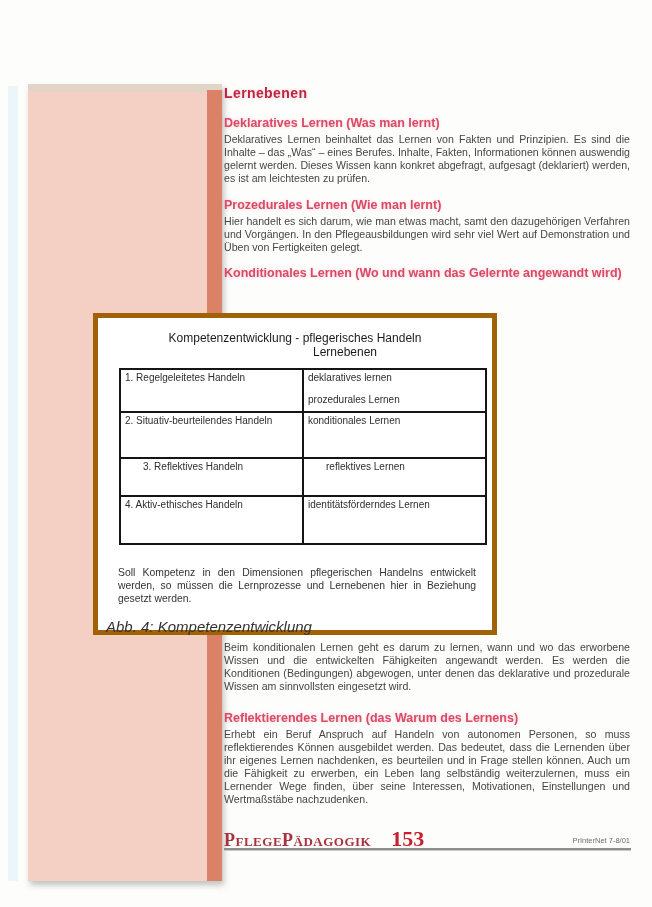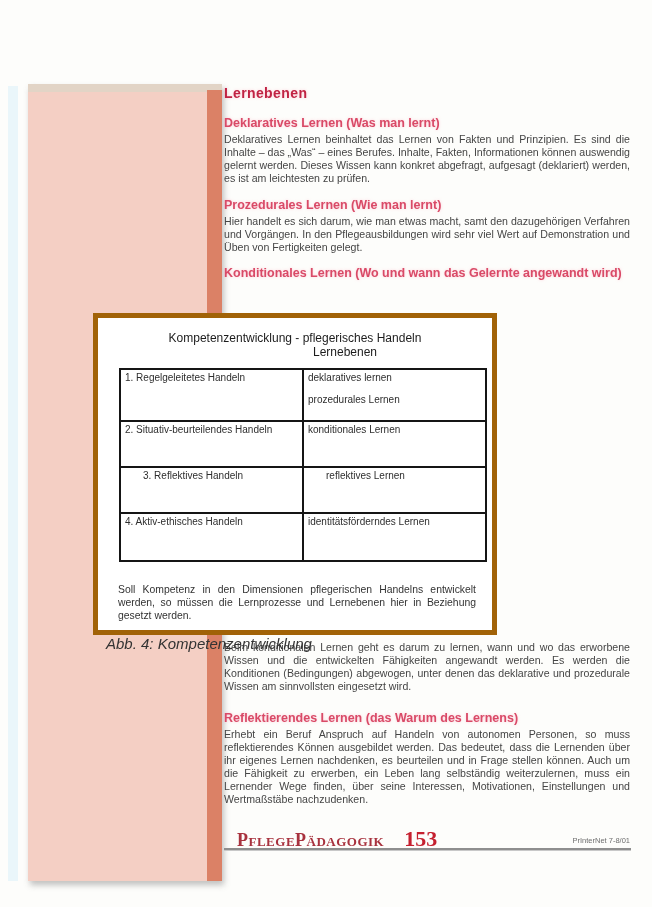--- a/index.html
+++ b/index.html
@@ -123,23 +123,23 @@
     table-layout: fixed;
   }
   .levels-table td {
     border: 2px solid #151515;
     vertical-align: top;
     padding: 2px 4px;
     font-size: 10px;
     line-height: 12px;
     color: #2e2e2e;
   }
-  .row-1 td { height: 52px; }
+  .row-1 td { height: 43px; }
   .row-2 td { height: 46px; }
-  .row-3 td { height: 46px; padding-left: 22px; }
+  .row-3 td { height: 38px; padding-left: 22px; }
   .row-4 td { height: 48px; margin-left: 15px; }
   .cell-gap { margin-top: 10px; }
 
   .figure-note {
     margin: 21px 16px 0 20px;
     font-size: 10.4px;
     line-height: 13px;
     text-align: justify;
     color: #333333;
   }
@@ -164,21 +164,20 @@
     display: flex;
     align-items: baseline;
   }
   .journal-name {
     font-family: "Liberation Serif", serif;
     font-variant: small-caps;
     font-weight: bold;
     font-size: 18px;
     letter-spacing: 0.5px;
     color: #a8323e;
-    padding-left: 13px;
   }
   .page-number {
     font-family: "Liberation Serif", serif;
     font-weight: bold;
     font-size: 22px;
     color: #c5202f;
     margin-left: 20px;
   }
   .footer-right {
     position: absolute;

